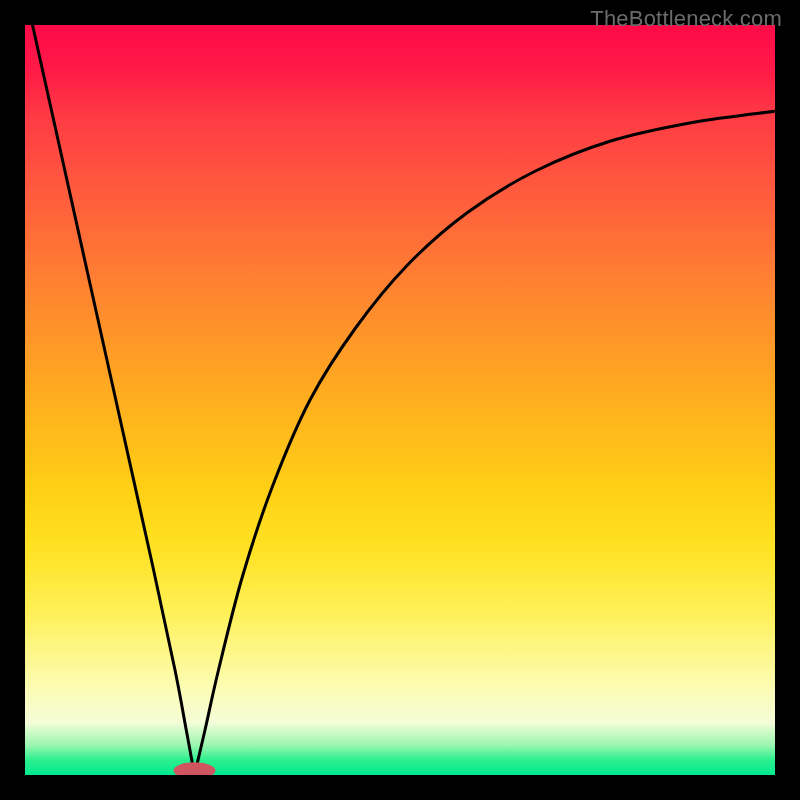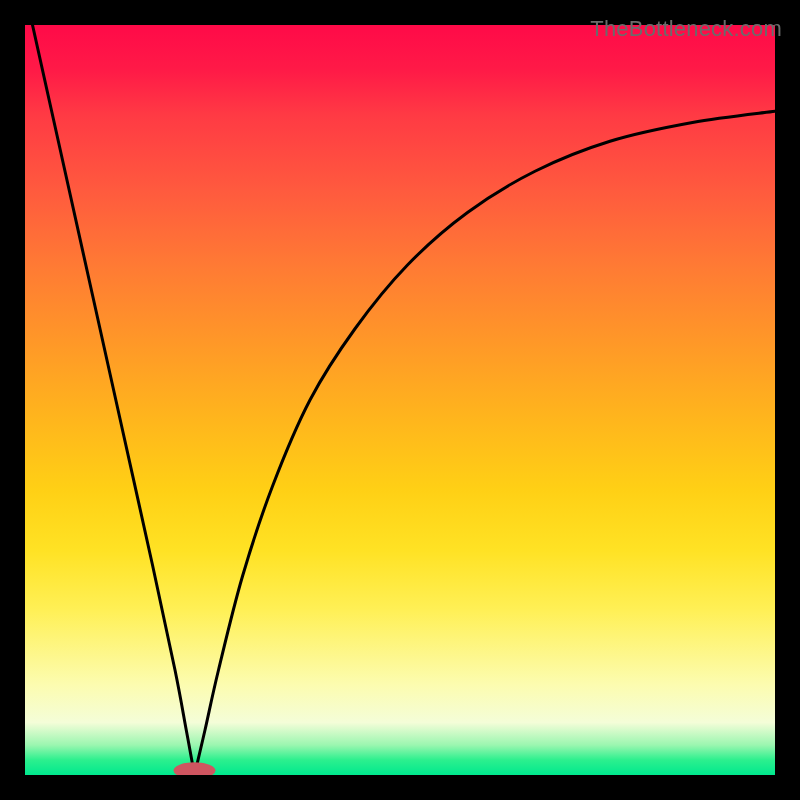--- a/index.html
+++ b/index.html
@@ -6,21 +6,21 @@
   body {
     width: 800px;
     height: 800px;
     background: #000;
     position: relative;
     font-family: Arial, Helvetica, sans-serif;
     overflow: hidden;
   }
   .watermark {
     position: absolute;
-    top: 16px;
+    top: 6px;
     right: 18px;
     color: #6b6b6b;
     font-size: 22px;
     font-weight: 500;
     z-index: 30;
     letter-spacing: 0.2px;
   }
   .black-frame {
     position: absolute;
     inset: 0;

